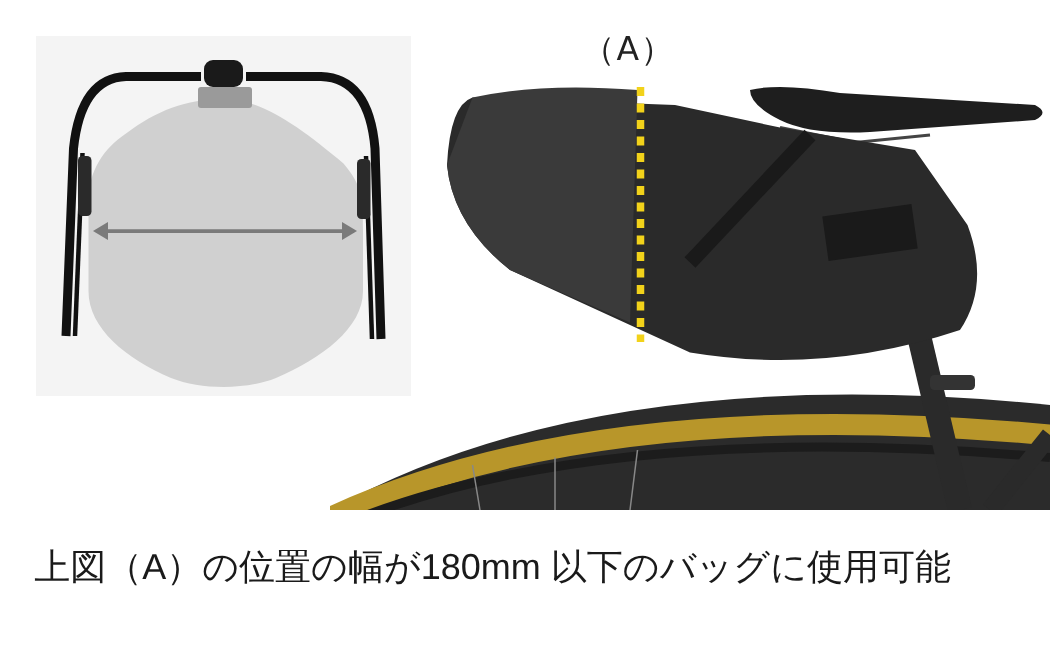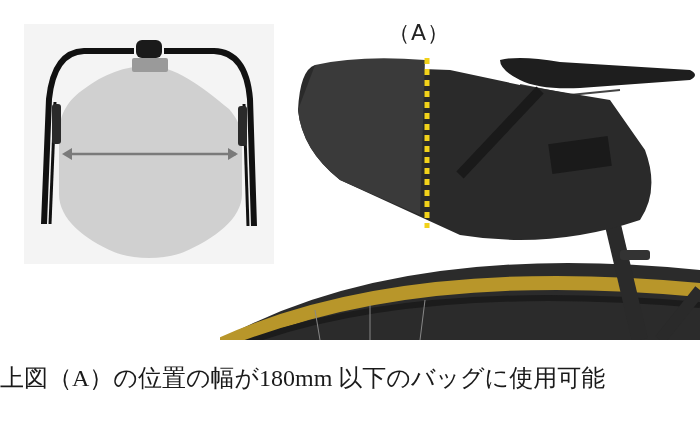--- a/index.html
+++ b/index.html
@@ -2,21 +2,21 @@
 <html><head>
 <meta charset="utf-8">
 <style>
   html, body { margin:0; padding:0; background:#ffffff; }
   body { width:700px; height:435px; position:relative; overflow:hidden; font-family:"DejaVu Sans", sans-serif; }
   .panel-left { position:absolute; left:24px; top:24px; width:250px; height:240px; background:#f4f4f4; }
   .panel-left svg { position:absolute; left:0; top:0; }
   .right { position:absolute; left:220px; top:0; width:480px; height:340px; }
   .right svg { position:absolute; left:0; top:0; }
   .label-a { position:absolute; left:388px; top:18px; font-size:22px; color:#222; letter-spacing:1px; font-family:"DejaVu Sans", sans-serif; }
-  .caption { position:absolute; left:0; top:362px; width:634px; text-align:left; font-size:24px; color:#1a1a1a; letter-spacing:0px; font-family:Liberation Serif, serif; }
+  .caption { position:absolute; left:0; top:362px; width:634px; text-align:right; font-size:24px; color:#1a1a1a; letter-spacing:0px; font-family:Liberation Sans, sans-serif; }
 </style>
 </head>
 <body>
 
 <div class="panel-left">
   <svg width="250" height="240" viewBox="0 0 250 240">
 
     <path d="M125 42 C150 42 175 60 205 85 C218 100 218 110 218 130 L218 170 C218 195 190 215 160 228 C140 236 110 236 90 228 C60 215 35 195 35 170 L35 110 C35 90 45 75 60 65 C80 50 100 42 125 42 Z" fill="#d0d0d0"></path>
 
     <path d="M20 200 L25 75 Q30 28 60 27 L110 27" stroke="#111" stroke-width="6" fill="none"></path>

